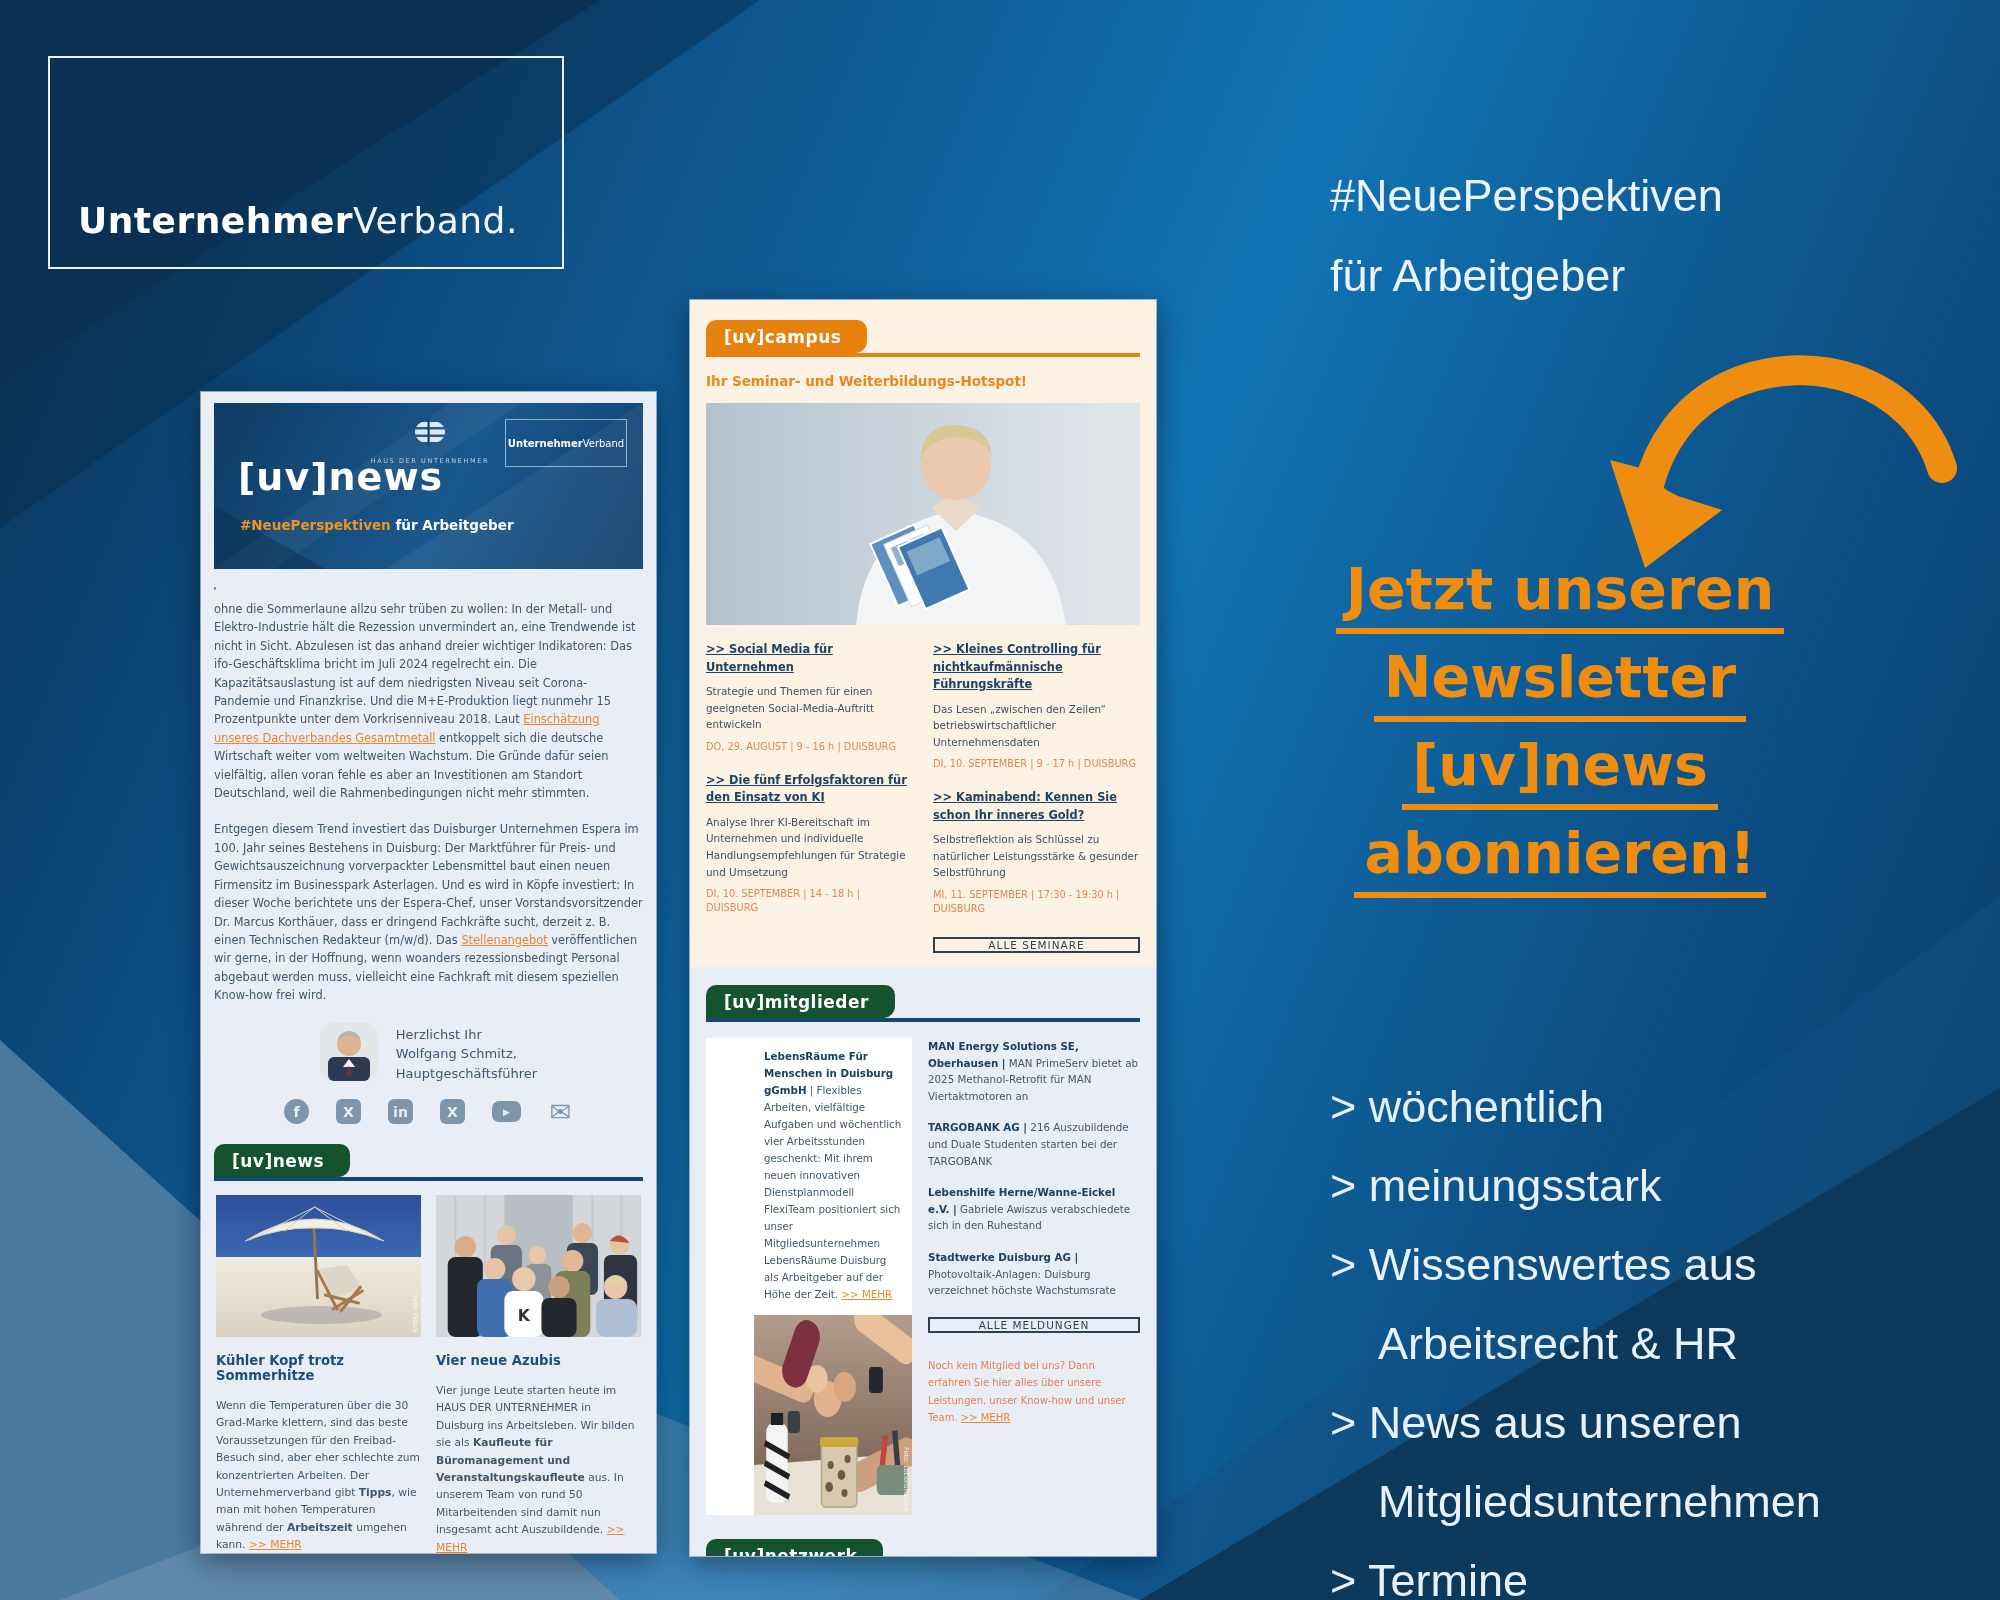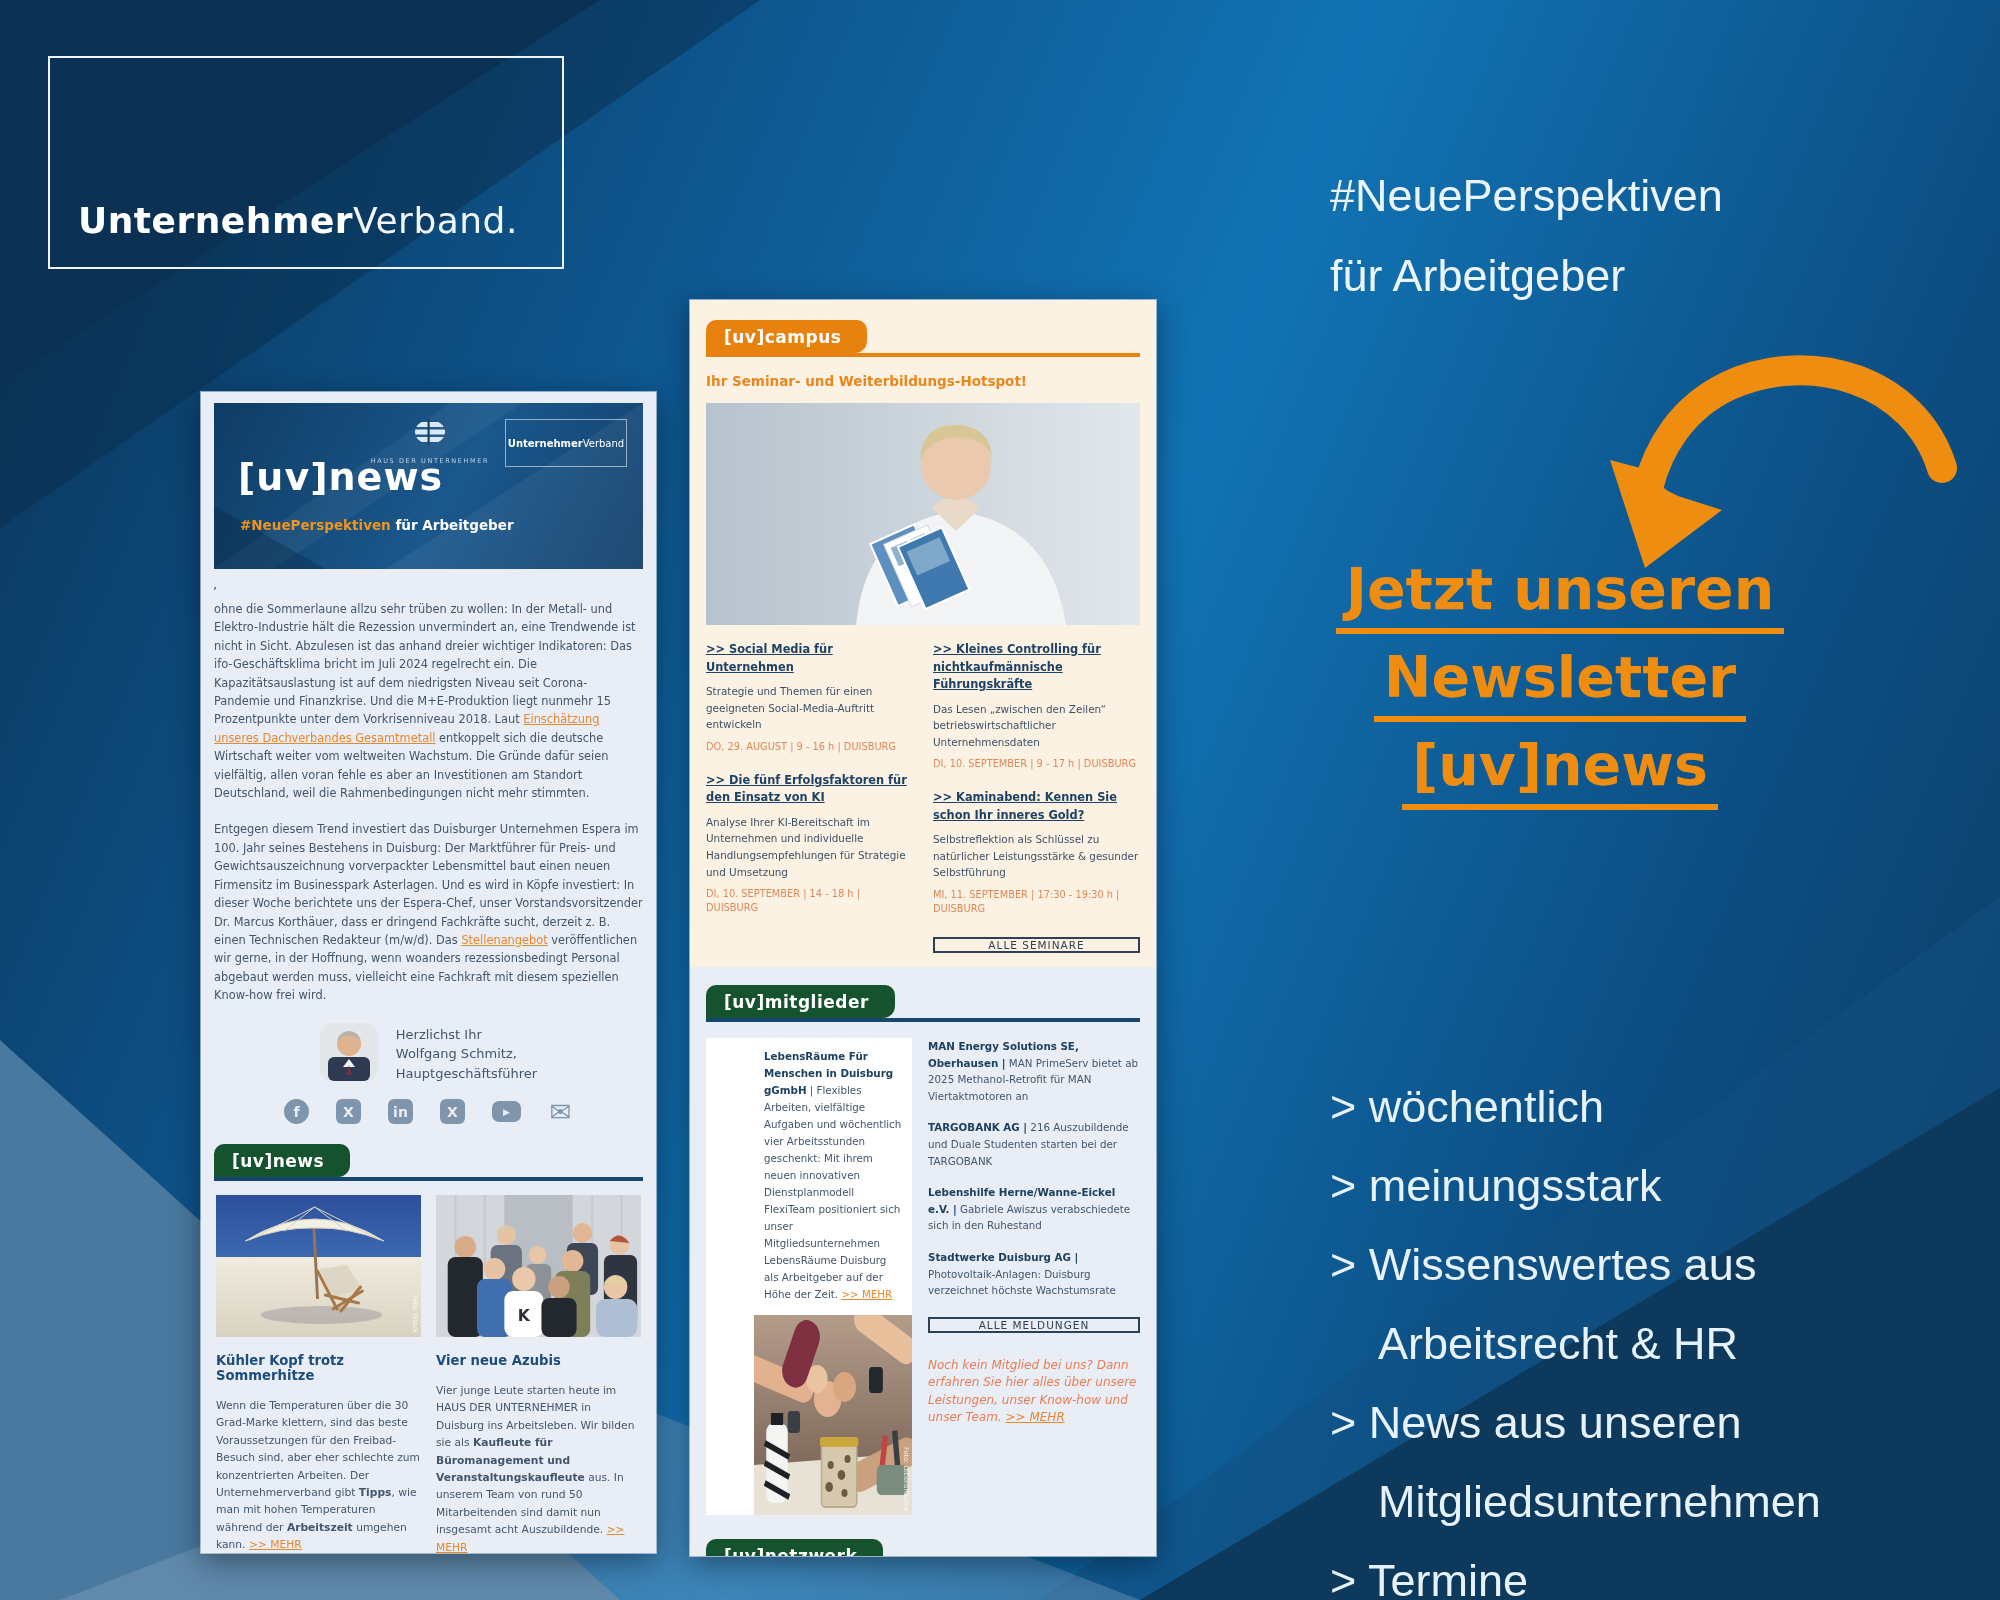--- a/index.html
+++ b/index.html
@@ -97,21 +97,21 @@
   .btn{border:2px solid #2e4154;color:#2e4154;text-align:center;font-size:10.5px;letter-spacing:1px;
        padding:0 0;width:100%;background:transparent;font-family:"DejaVu Sans",sans-serif;cursor:pointer;box-sizing:border-box;}
   .sec{padding:14px 16px 6px;background:#e9edf6;}
   .mem-grid{display:grid;grid-template-columns:206px 1fr;column-gap:16px;margin-top:16px;}
   .feature-card{background:#ffffff;padding-left:48px;}
   .feature-text{padding:10px 10px 12px;font-size:10.3px;line-height:17px;color:#41566c;}
   .feature-text .b{font-weight:bold;color:#1c4060;}
   .hands-img{height:200px;position:relative;overflow:hidden;}
   .mem-item{font-size:10.3px;line-height:16.6px;color:#41566c;margin-bottom:15px;}
   .mem-item .b{font-weight:bold;color:#1c4060;}
-  .cta{margin-top:24px;font-size:12px;line-height:17.5px;color:#e87e54;font-style:italic;}
+  .cta{margin-top:24px;font-size:10px;line-height:17.5px;color:#e87e54;}
   .cta .lnk{color:#e8872b;font-weight:normal;}
   .tiles{display:grid;grid-template-columns:1fr 1fr 1fr;column-gap:11px;margin-top:14px;}
   .tile{height:136px;position:relative;overflow:hidden;}
   .tile-blog{background:linear-gradient(150deg,#1b4f7e 0%,#123a60 100%);padding:18px 14px;box-sizing:border-box;}
   .tb-brand{display:inline-block;color:#ffffff;font-weight:bold;font-size:12.5px;border-bottom:1.5px solid #ffffff;padding-bottom:5px;}
 </style>
 </head>
 <body>
 
 <div class="layer bg-base"></div>
@@ -137,20 +137,21 @@
   <svg viewBox="0 0 390 250" width="390" height="250">
     <path d="M 372 148 C 345 60 240 28 158 66 C 112 88 88 128 78 168" fill="none" stroke="#ee8d10" stroke-width="30" stroke-linecap="round"></path>
     <path d="M 40 140 L 75 248 L 152 190 L 108 176 Q 88 168 78 150 Z" fill="#ee8d10"></path>
   </svg>
 </div>
 
 <div class="headline">
   <div class="hl"><span>Jetzt unseren</span></div>
   <div class="hl"><span>Newsletter</span></div>
   <div class="hl"><span>[uv]news</span></div>
+  <div class="hl"><span>abonnieren!</span></div>
 </div>
 
 <div class="bullets">
   <div>&gt; wöchentlich</div>
   <div>&gt; meinungsstark</div>
   <div>&gt; Wissenswertes aus</div>
   <div class="indent">Arbeitsrecht &amp; HR</div>
   <div>&gt; News aus unseren</div>
   <div class="indent">Mitgliedsunternehmen</div>
   <div>&gt; Termine</div>

